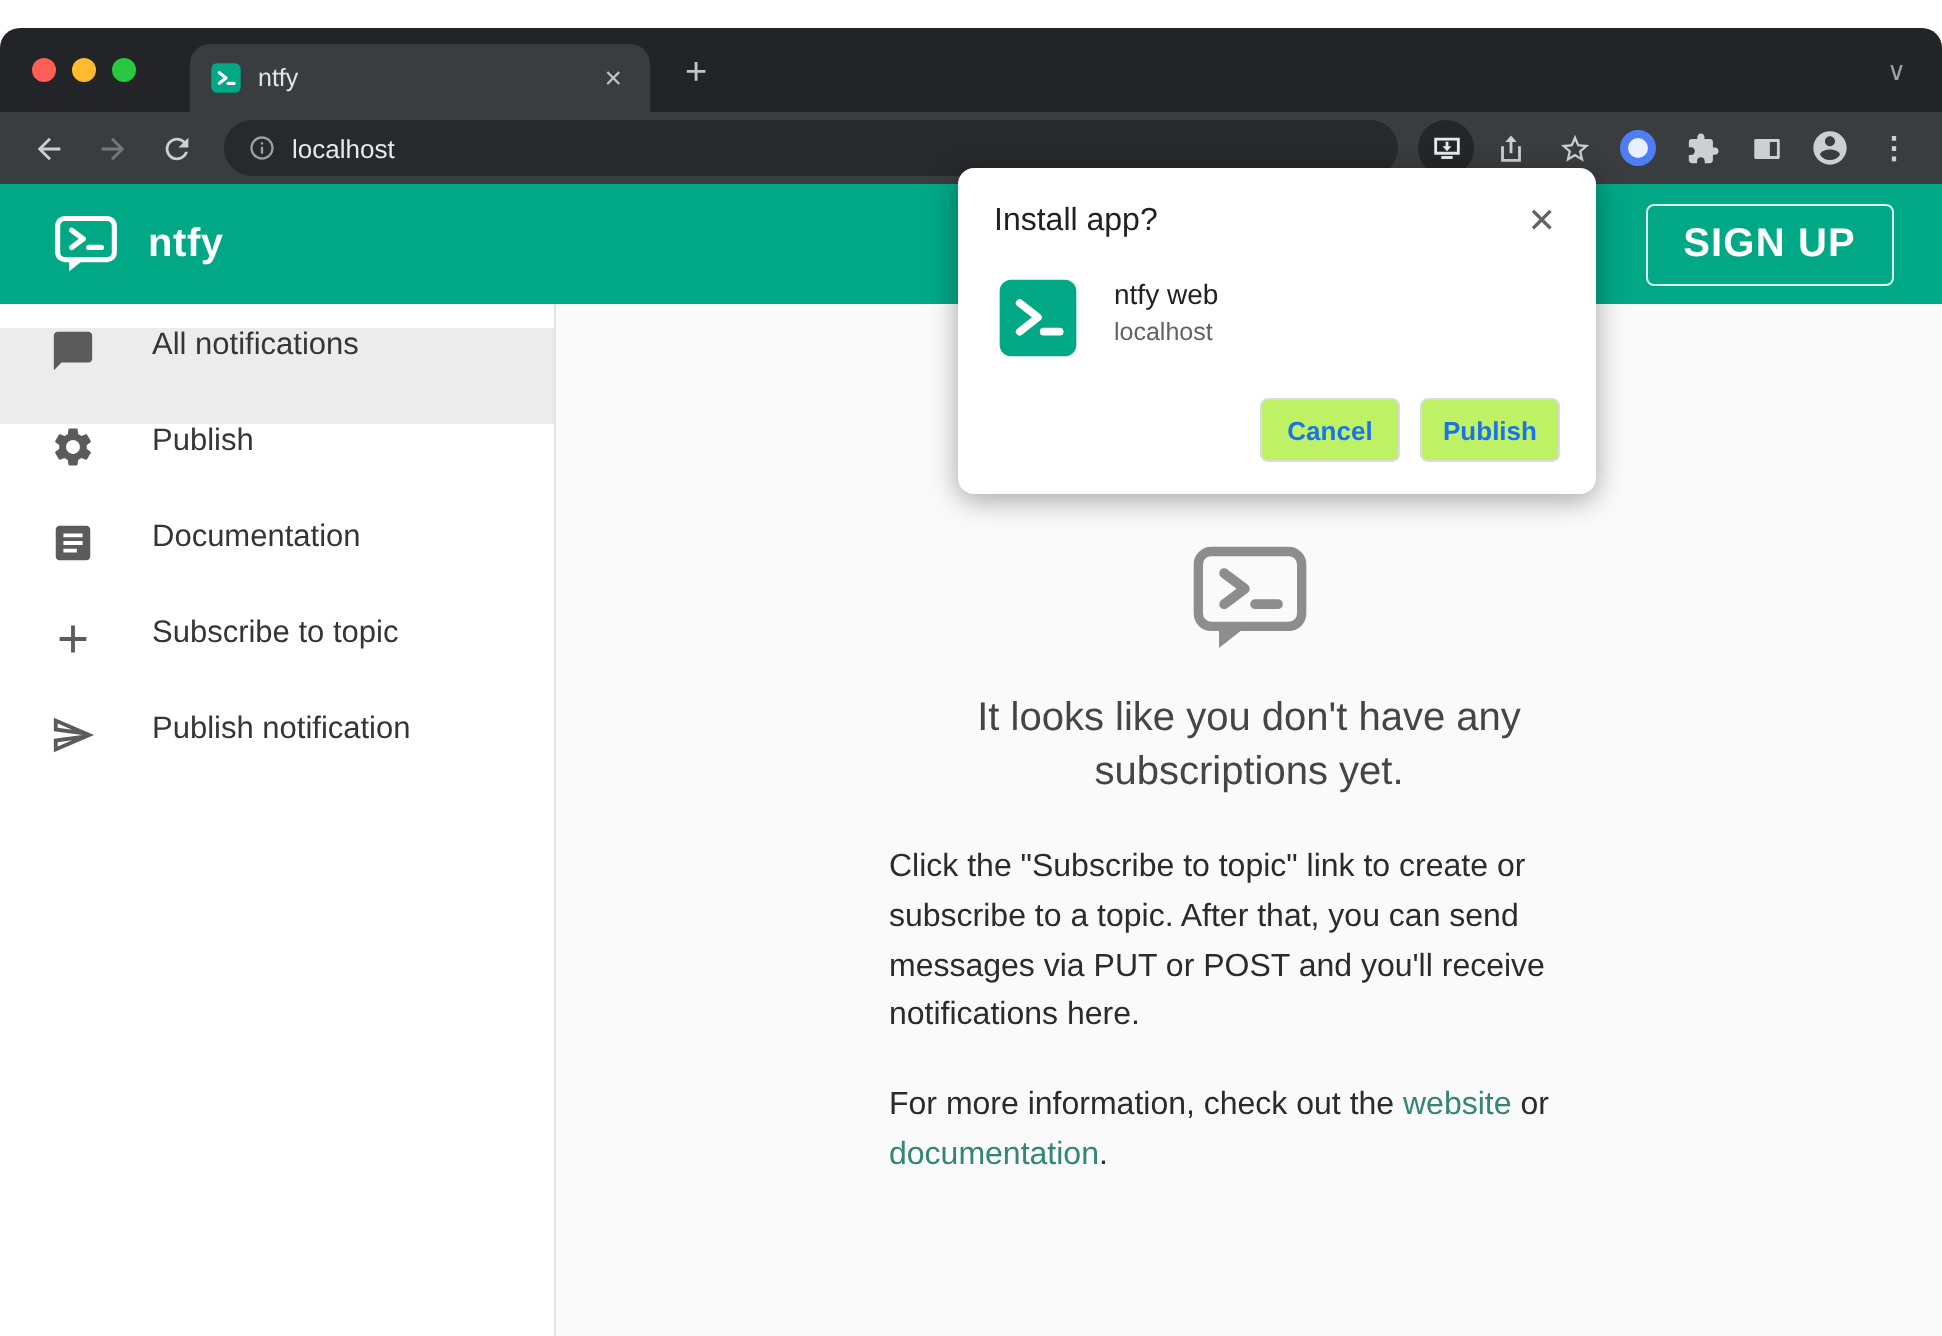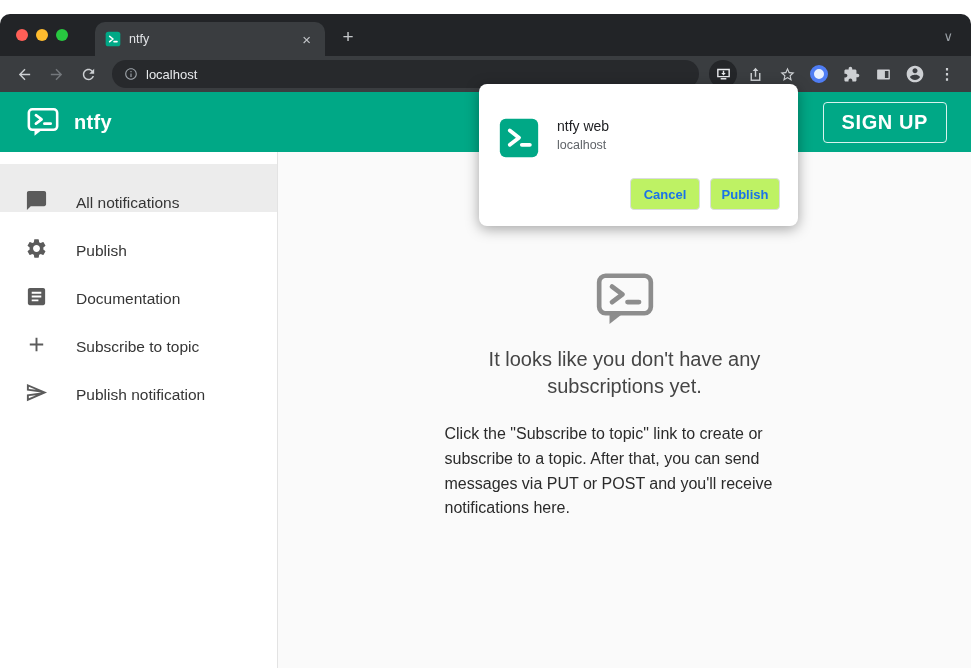--- a/index.html
+++ b/index.html
@@ -72,21 +72,21 @@
   .signup{
     background:transparent; border:1px solid rgba(255,255,255,.85); color:#ffffff;
     font-size:20px; font-weight:600; letter-spacing:.6px; padding:8px 18px; border-radius:4px;
     margin-right:8px; cursor:pointer;
   }
 
   
   .app-body{ display:flex; height:530px; }
   .sidebar{ width:278px; background:#ffffff; border-right:1px solid #e3e3e3; padding-top:12px; }
   .side-item{
-    display:flex; align-items:flex-end; gap:28px; height:48px; padding:0 0 0 25px; cursor:pointer;
+    display:flex; align-items:flex-start; gap:28px; height:48px; padding:0 0 0 25px; cursor:pointer;
   }
   .side-item.selected{ background:#ececec; }
   .side-ic{ width:23px; height:23px; color:#5b5b5b; display:inline-flex; flex:0 0 auto; }
   .side-ic svg{ width:23px; height:23px; fill:currentColor; }
   .side-label{ font-size:15.5px; color:#353535; }
 
   .main{ flex:1; background:#fafafa; overflow:hidden; }
   .empty{ width:360px; margin:116px auto 0; }
   .empty-logo{ display:flex; justify-content:center; margin-bottom:16px; color:#8d8d8d; }
   .empty-logo svg{ width:62px; height:62px; }
@@ -267,25 +267,30 @@
         <div class="empty-logo">
           <svg viewBox="0 0 24 24">
               <rect x="2" y="3" width="20" height="14.5" rx="2.5" fill="none" stroke="currentColor" stroke-width="1.8"></rect>
               <path d="M6 17.5v4.2l5.3-4.2z" fill="currentColor"></path>
               <polyline points="7,7.2 11,10.2 7,13.2" fill="none" stroke="currentColor" stroke-width="1.9" stroke-linecap="round" stroke-linejoin="round"></polyline>
               <line x1="13" y1="13.2" x2="17.4" y2="13.2" stroke="currentColor" stroke-width="1.9" stroke-linecap="round"></line>
             </svg>
         </div>
         <h2 class="empty-h">It looks like you don't have any subscriptions yet.</h2>
         <p class="empty-p">Click the "Subscribe to topic" link to create or subscribe to a topic. After that, you can send messages via PUT or POST and you'll receive notifications here.</p>
+        <p class="empty-p"><span>For more information, check out the </span><a>website</a><span> or </span><a>documentation</a><span>.</span></p>
       </div>
     </main>
   </div>
 
   <div class="popup">
+    <div class="popup-head">
+      <span class="popup-title">Install app?</span>
+      <button class="popup-close">✕</button>
+    </div>
     <div class="popup-app">
       <span class="popup-appicon">
         <svg viewBox="0 0 24 24">
             <rect x="0.5" y="0.5" width="23" height="23" rx="3.5" fill="#00a886"></rect>
             <polyline points="6.5,7.5 12,11.8 6.5,16.1" fill="none" stroke="#ffffff" stroke-width="2.3" stroke-linecap="round" stroke-linejoin="round"></polyline>
             <line x1="13.7" y1="16.1" x2="18.5" y2="16.1" stroke="#ffffff" stroke-width="2.3" stroke-linecap="round"></line>
           </svg>
       </span>
       <span>
         <div class="popup-appname">ntfy web</div>

